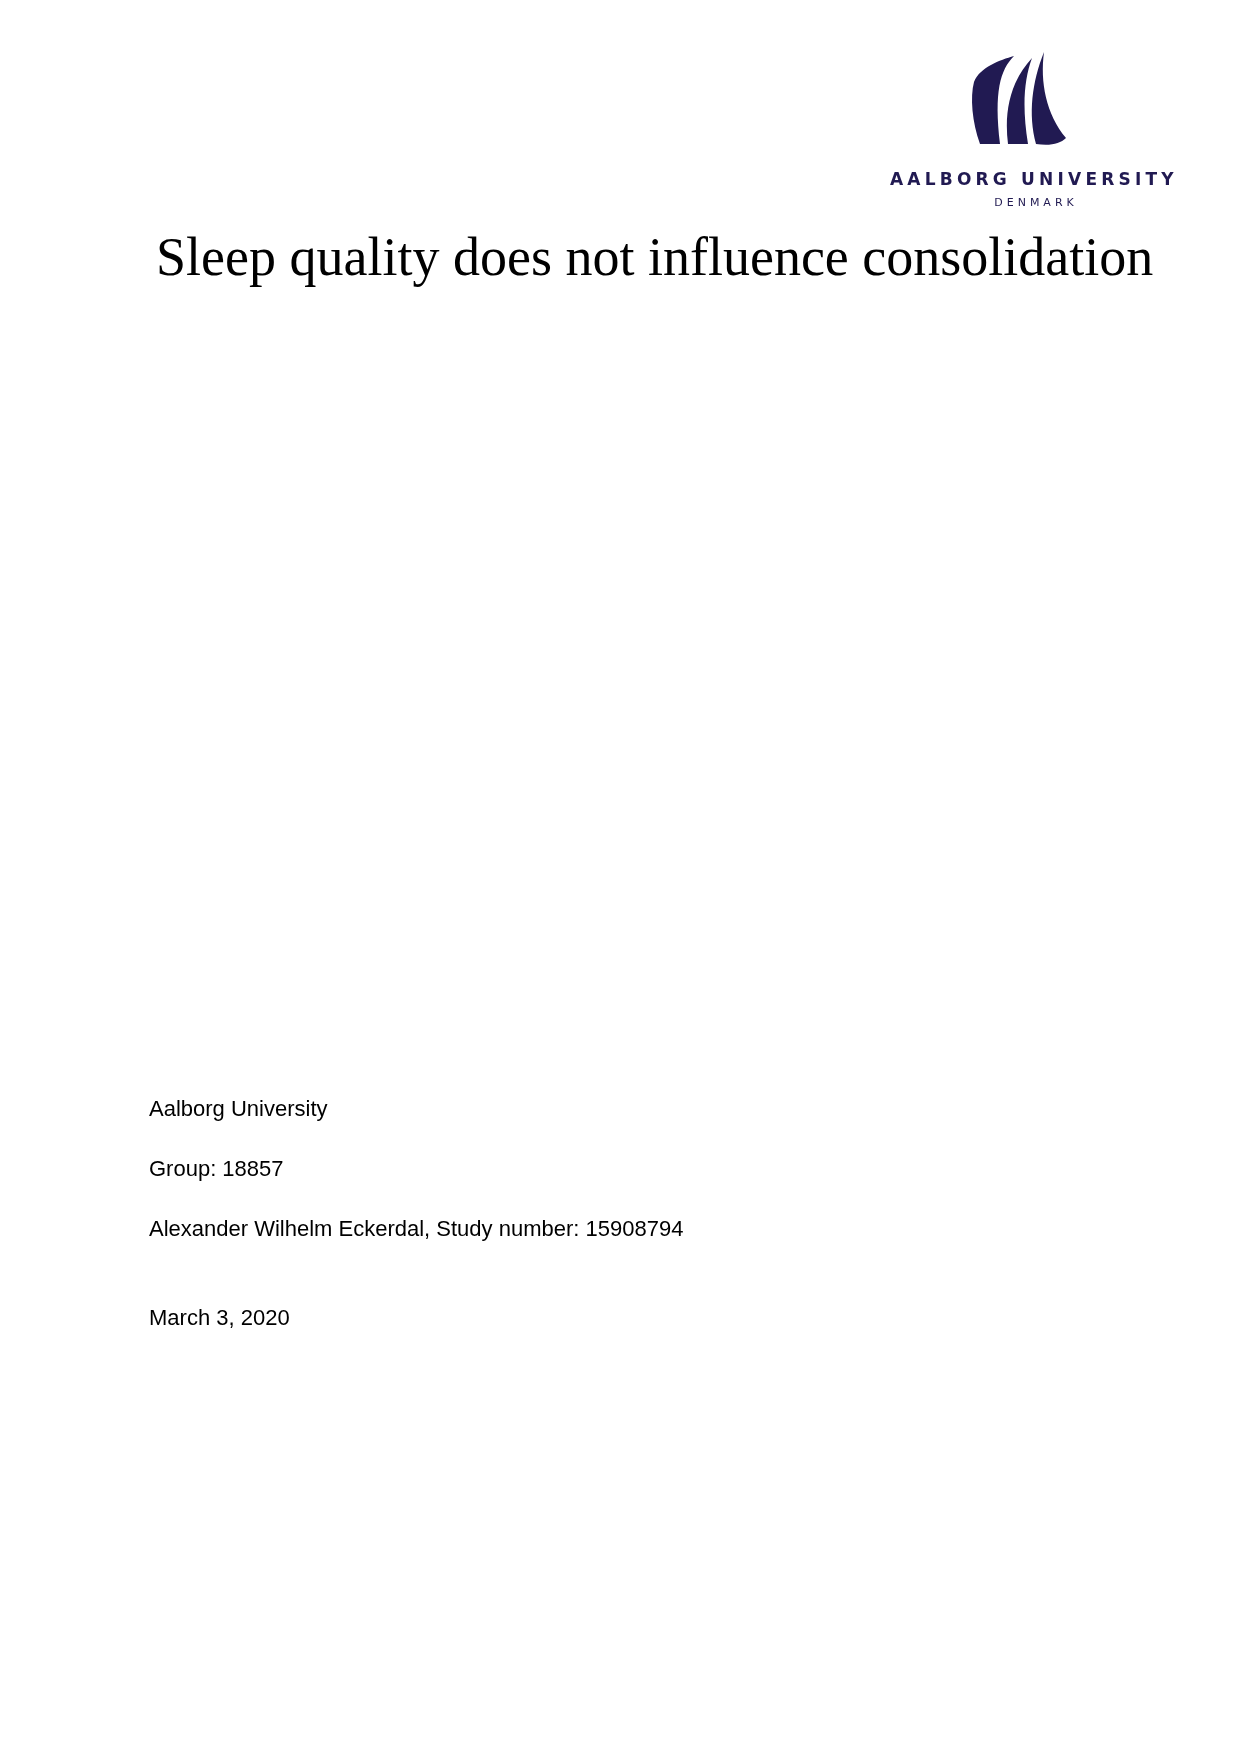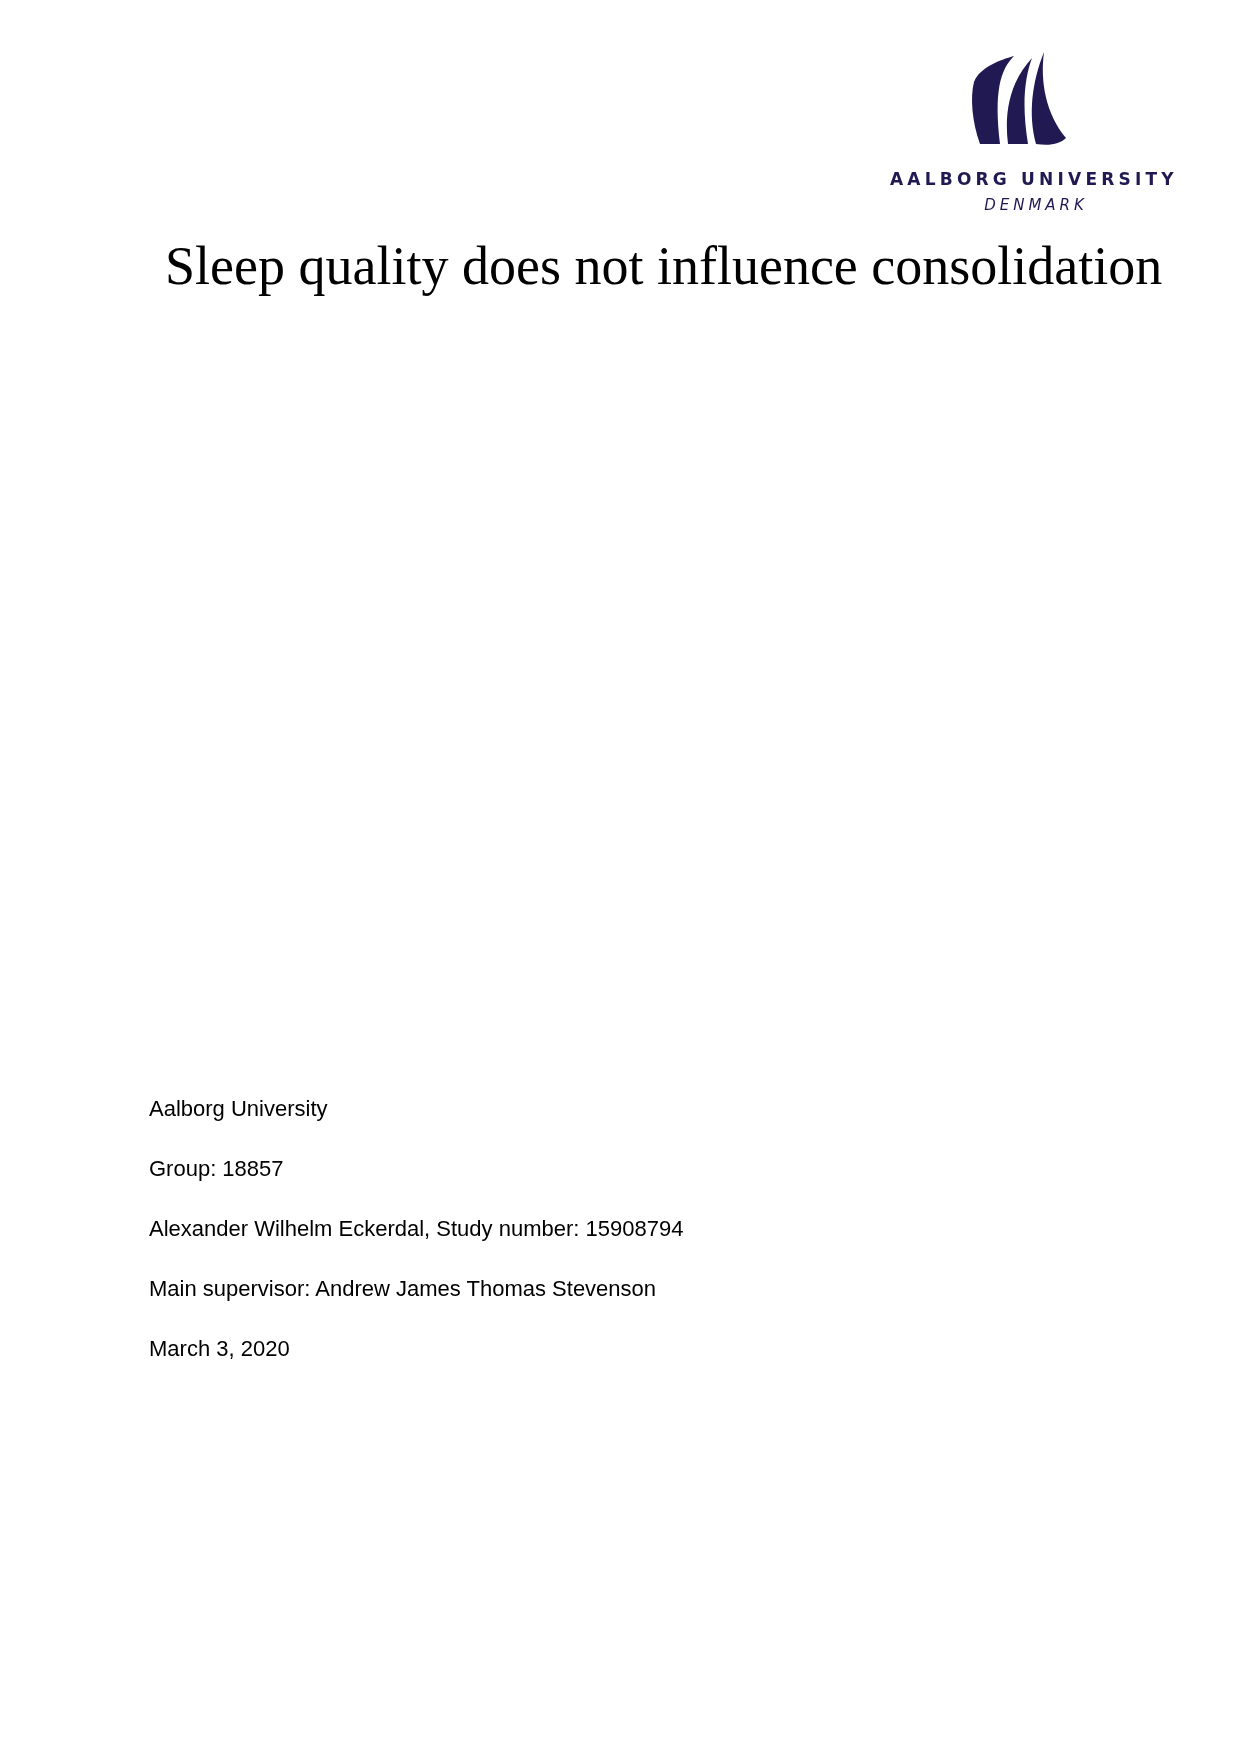--- a/index.html
+++ b/index.html
@@ -7,27 +7,27 @@
     .logo { position: absolute; left: 890px; top: 52px; width: 270px; height: 175px; }
     .logo-mark { position: absolute; left: 80px; top: 0px; width: 100px; height: 95px; }
     .logo-name {
       position: absolute; left: 0; top: 117px; width: 270px; text-align: center;
       font-family: "DejaVu Sans", sans-serif; font-weight: bold; font-size: 17px;
       letter-spacing: 4.2px; color: #211a52; white-space: nowrap;
     }
     .logo-country {
       position: absolute; left: 0; top: 144px; width: 270px; text-align: center;
       padding-left: 22px; box-sizing: border-box;
-      font-family: "DejaVu Sans", sans-serif; font-size: 15px;
-      letter-spacing: 4px; color: #211a52; white-space: nowrap; font-style: italic;
+      font-family: "DejaVu Sans", sans-serif; font-size: 11px;
+      letter-spacing: 4px; color: #211a52; white-space: nowrap;
     }
     .title {
       position: absolute; left: 149px; top: 218px; width: 1000px;
       font-family: "Liberation Serif", serif; font-size: 54px; line-height: 65px;
-      color: #000000; margin: 16px; font-weight: normal;
+      color: #000000; margin: 7px; font-weight: normal;
     }
     .info {
       position: absolute; left: 149px; top: 1093px; width: 800px;
       font-family: "Liberation Sans", sans-serif; font-size: 22px; line-height: 31px;
       color: #000000;
     }
     .info p { margin: 0; }
     .gap { height: 29px; }
   </style>
 </head>
@@ -47,16 +47,15 @@
   <span>Sleep quality does not influence consolidation</span><br>
 </h1>
 
 <div class="info">
   <p>Aalborg University</p>
   <div class="gap"></div>
   <p>Group: 18857</p>
   <div class="gap"></div>
   <p>Alexander Wilhelm Eckerdal, Study number: 15908794</p>
   <div class="gap"></div>
-  <p>Main supervisor: Andrew James Thomas Stevenson</p>
   <div class="gap"></div>
   <p>March 3, 2020</p>
 </div>
 
 </body></html>

